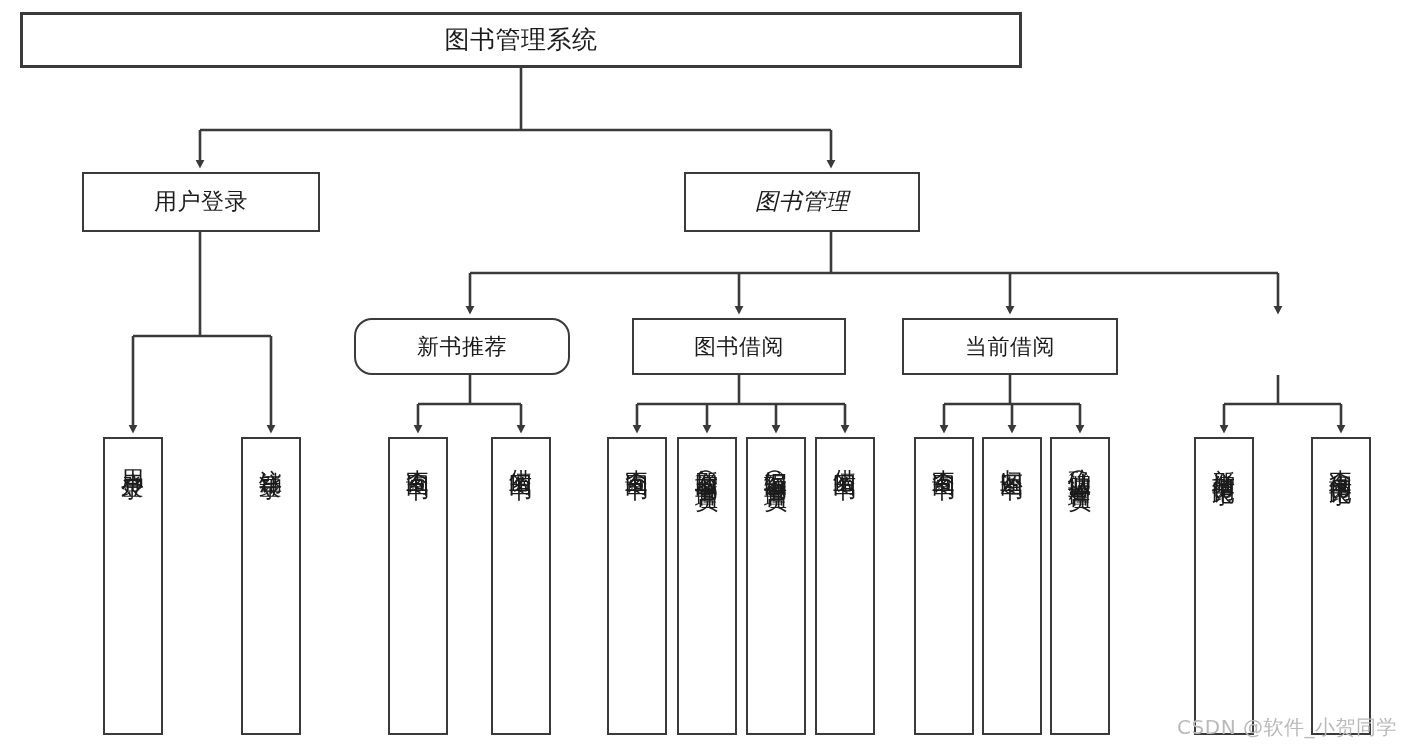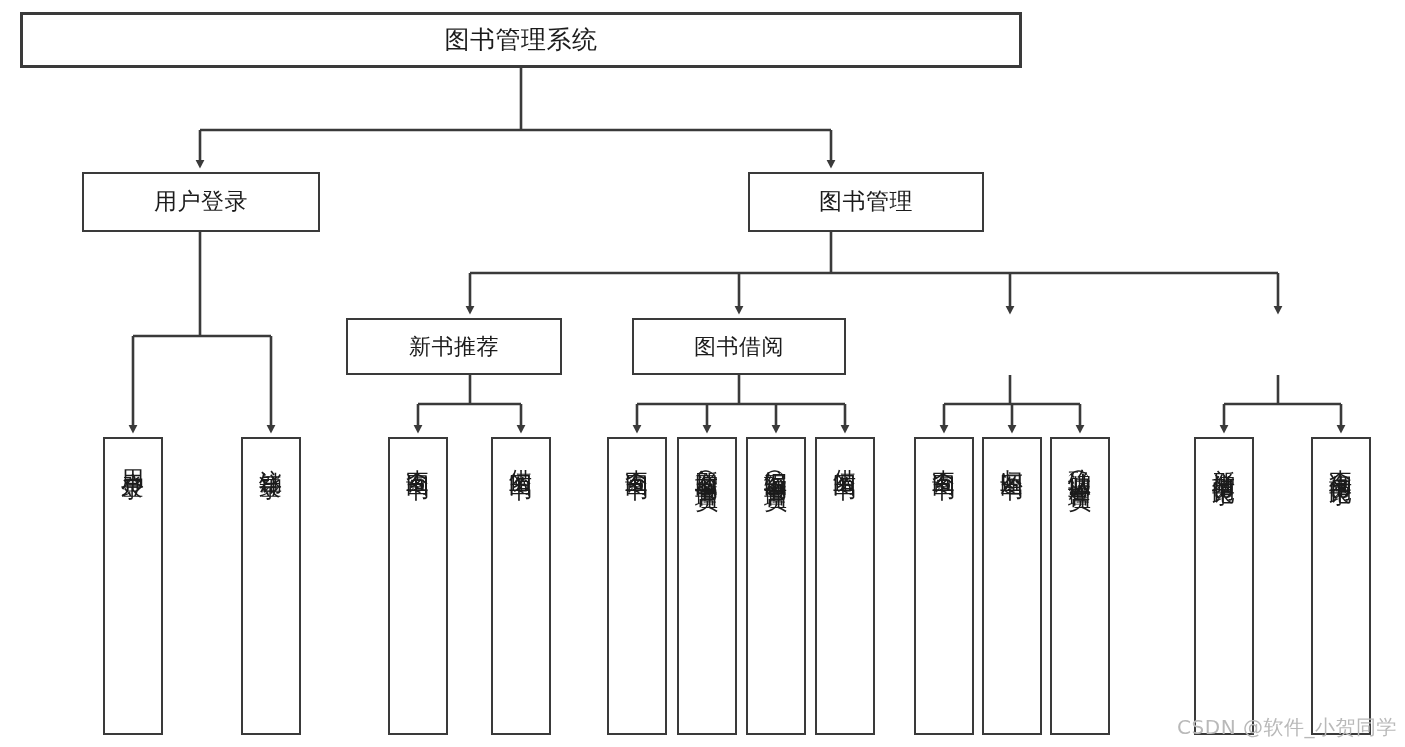--- a/index.html
+++ b/index.html
@@ -126,32 +126,35 @@
   </svg>
 
   <div class="node root" style="left:20px;top:12px;width:1002px;height:56px;">
     <span class="lbl">图书管理系统</span>
   </div>
 
   <div class="node lvl1" style="left:82px;top:172px;width:238px;height:60px;">
     <span class="lbl">用户登录</span>
   </div>
 
-  <div class="node lvl1" style="left:748px;top:172px;width:236px;height:60px;">
+  <div class="node lvl1" style="left:684px;top:172px;width:236px;height:60px;font-style:italic;">
     <span class="lbl">图书管理</span>
   </div>
 
-  <div class="node lvl2" style="left:346px;top:318px;width:216px;height:57px;">
+  <div class="node lvl2" style="left:354px;top:318px;width:216px;height:57px;border-radius:18px;">
     <span class="lbl">新书推荐</span>
   </div>
 
   <div class="node lvl2" style="left:632px;top:318px;width:214px;height:57px;text-align:right;">
     <span class="lbl">图书借阅</span>
   </div>
 
+  <div class="node lvl2" style="left:902px;top:318px;width:216px;height:57px;">
+    <span class="lbl">当前借阅</span>
+  </div>
 
 
   <div class="node leaf tall" style="left:103px;top:437px;width:60px;height:298px;">
     <span class="lbl">用户登录</span>
   </div>
   <div class="node leaf tall" style="left:241px;top:437px;width:60px;height:298px;">
     <span class="lbl">注销登录</span>
   </div>
 
   <div class="node leaf tall" style="left:388px;top:437px;width:60px;height:298px;">

